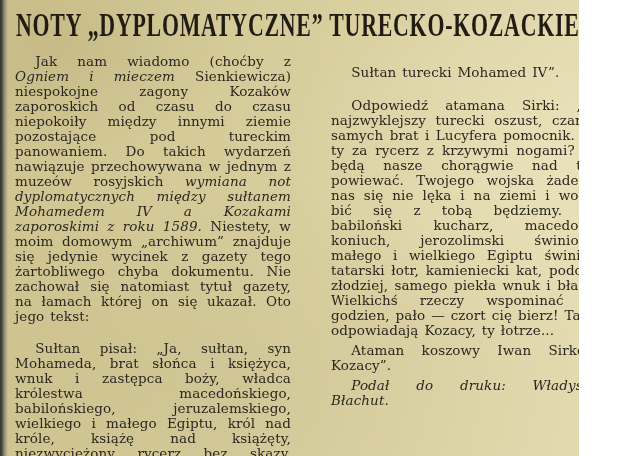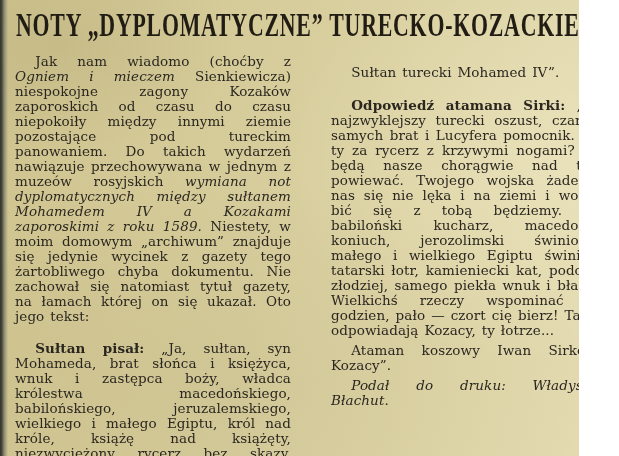--- a/index.html
+++ b/index.html
@@ -53,21 +53,21 @@
     text-align: justify;
     hyphens: auto;
     -webkit-hyphens: auto;
   }
   .col-left { padding-top: 7px; }
   p { margin: 0; }
   p.indent { text-indent: 1.5em; }
   .gap-lg { margin-top: 17px; }
   .gap-md { margin-top: 18px; }
   .gap-sm { margin-top: 5px; }
-  .b { font-weight: 700; }
+  .b { font-weight: 400; }
   .i { font-style: italic; }
 </style>
 </head>
 <body>
 
 <div class="page">
   <div class="paper-edge"></div>
 
   <div class="headline">NOTY „DYPLOMATYCZNE” TURECKO-KOZACKIE</div>
 

